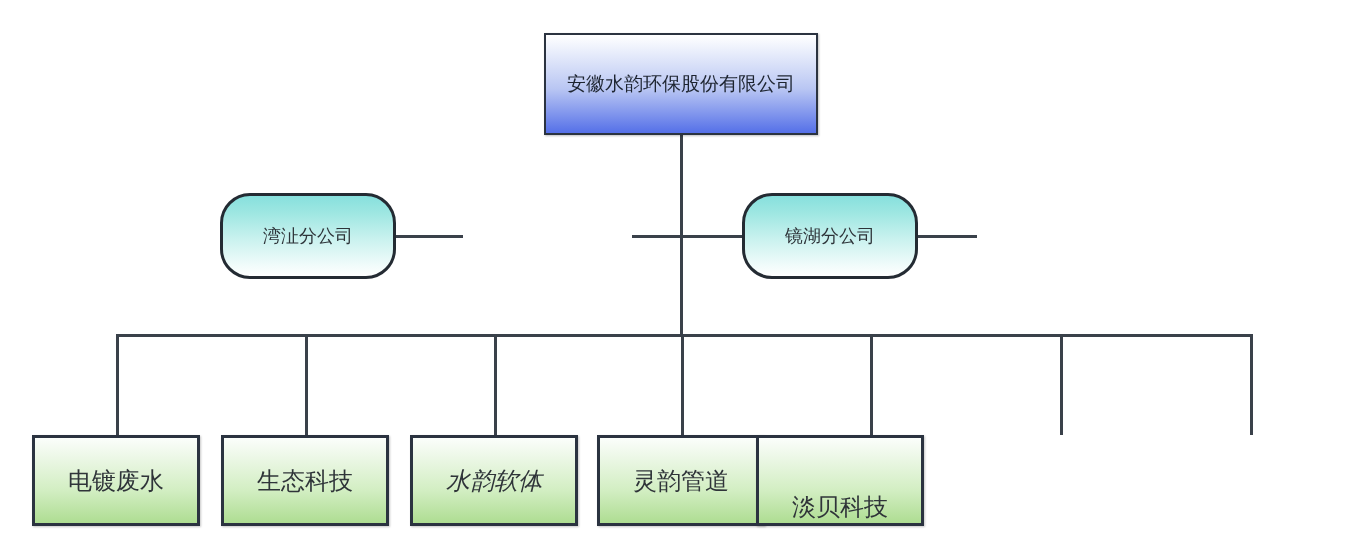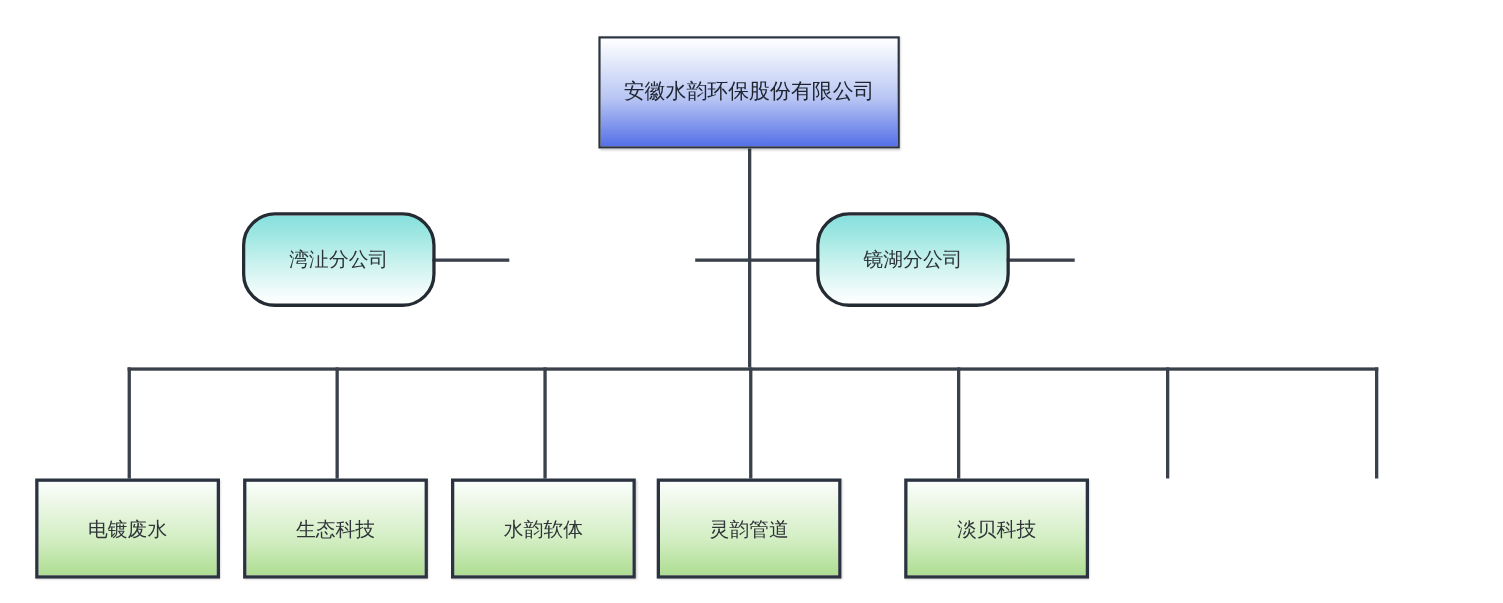--- a/index.html
+++ b/index.html
@@ -72,21 +72,21 @@
     height: 91px;
     width: 168px;
     box-sizing: border-box;
     border: 3px solid #2b3340;
     background: linear-gradient(to bottom, #fbfefb 0%, #eef8e9 20%, #d2eec2 62%, #aedd92 100%);
     display: flex;
     align-items: center;
     justify-content: center;
     text-align: center;
     color: #2f3439;
-    font-size: 18px;
+    font-size: 24px;
     padding: 0 6px;
     box-shadow: 1px 1px 2px rgba(0,0,0,0.22);
   }
 </style>
 </head>
 <body>
 
 <div id="chart-canvas">
 
   <div class="conn conn-v" style="left:680px; top:135px; height:199px;"></div>
@@ -116,23 +116,23 @@
   <div class="node-branch" style="left:742px; width:176px;">
     <span>镜湖分公司</span>
   </div>
 
   <div class="node-leaf" style="left:32px;">
     <span>电镀废水</span>
   </div>
   <div class="node-leaf" style="left:221px;">
     <span>生态科技</span>
   </div>
-  <div class="node-leaf" style="left:410px;">
+  <div class="node-leaf" style="left:410px;font-style:italic;">
     <span>水韵软体</span>
   </div>
   <div class="node-leaf" style="left:597px;text-align:center;">
     <span>灵韵管道</span>
   </div>
-  <div class="node-leaf" style="left:822px;">
+  <div class="node-leaf" style="left:756px;align-items:flex-end;">
     <span>淡贝科技</span>
   </div>
 
 </div>
 
 </body></html>

